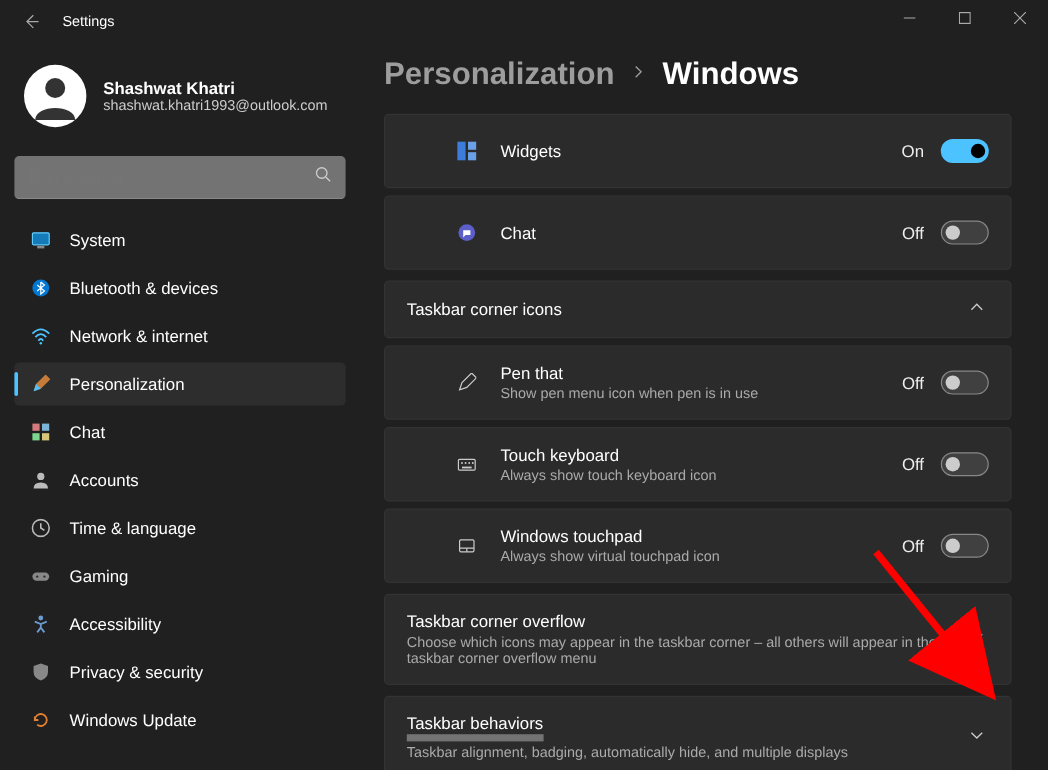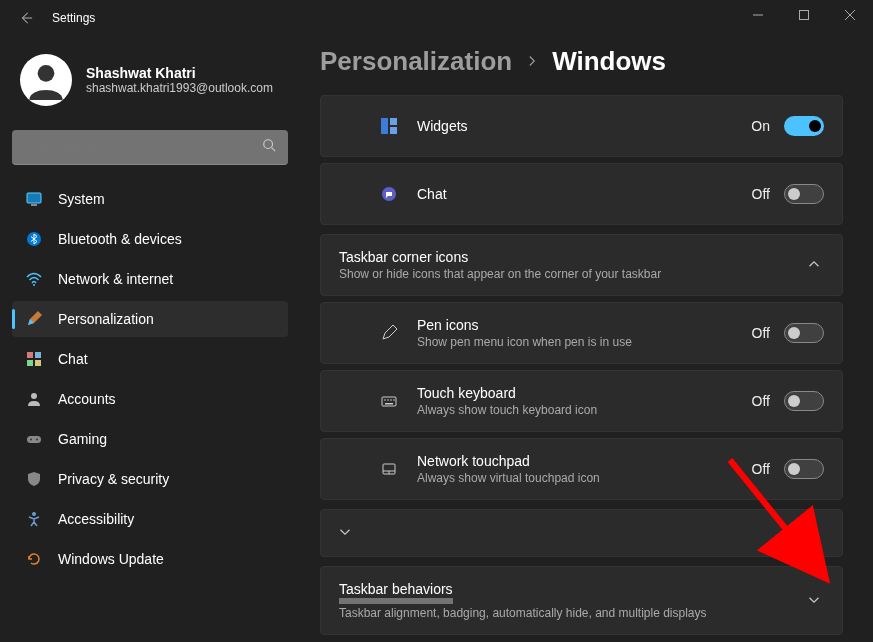--- a/index.html
+++ b/index.html
@@ -173,43 +173,52 @@
             <svg width="16" height="16" viewBox="0 0 16 16">
               <circle cx="8" cy="5" r="3" fill="#bbb"></circle>
               <path d="M2 15 Q2 10 8 10 Q14 10 14 15 Z" fill="#bbb"></path>
             </svg>
           </span>
         <span>Accounts</span>
       </li>
       <li class="nav-item">
         <span class="nav-icon">
             <svg width="16" height="16" viewBox="0 0 16 16">
+              <circle cx="8" cy="8" r="7" stroke="#bbb" fill="none" stroke-width="1.3"></circle>
+              <path d="M8 4 V8 L11 10" stroke="#bbb" fill="none" stroke-width="1.3"></path>
+            </svg>
+          </span>
+        <span>Time &amp; language</span>
+      </li>
+      <li class="nav-item">
+        <span class="nav-icon">
+            <svg width="16" height="16" viewBox="0 0 16 16">
               <rect x="1" y="5" width="14" height="7" rx="3.5" fill="#888"></rect>
               <circle cx="5" cy="8.5" r="1" fill="#333"></circle>
               <circle cx="11" cy="8.5" r="1" fill="#333"></circle>
             </svg>
           </span>
         <span>Gaming</span>
       </li>
       <li class="nav-item">
         <span class="nav-icon">
             <svg width="16" height="16" viewBox="0 0 16 16">
-              <path d="M8 1 L14 3 V8 Q14 13 8 15 Q2 13 2 8 V3 Z" fill="#888"></path>
-            </svg>
-          </span>
-        <span>Privacy &amp; security</span>
-      </li>
-      <li class="nav-item">
-        <span class="nav-icon">
-            <svg width="16" height="16" viewBox="0 0 16 16">
               <circle cx="8" cy="3" r="2" fill="#6b9bd1"></circle>
               <path d="M3 6 L8 8 L13 6 M8 8 V11 L5 15 M8 11 L11 15" stroke="#6b9bd1" stroke-width="1.5" fill="none"></path>
             </svg>
           </span>
         <span>Accessibility</span>
+      </li>
+      <li class="nav-item">
+        <span class="nav-icon">
+            <svg width="16" height="16" viewBox="0 0 16 16">
+              <path d="M8 1 L14 3 V8 Q14 13 8 15 Q2 13 2 8 V3 Z" fill="#888"></path>
+            </svg>
+          </span>
+        <span>Privacy &amp; security</span>
       </li>
       <li class="nav-item">
         <span class="nav-icon">
             <svg width="16" height="16" viewBox="0 0 16 16">
               <path d="M3 8 A5 5 0 1 1 5 12" stroke="#e08030" fill="none" stroke-width="1.5"></path>
               <path d="M3 5 V8 H6" stroke="#e08030" fill="none" stroke-width="1.5"></path>
             </svg>
           </span>
         <span>Windows Update</span>
       </li>
@@ -253,37 +262,36 @@
         <div class="toggle off"></div>
       </div>
     </div>
 
     <div class="section-gap"></div>
 
     <div class="panel">
       <div class="section-header">
         <div class="section-title">
           <div class="title">Taskbar corner icons</div>
-          <div class="subtitle">Show or hide icons that appear on the corner of your taskbar</div>
         </div>
         <span class="chevron"><svg width="12" height="12" viewBox="0 0 16 16">
               <path d="M2 11 L8 5 L14 11" stroke="currentColor" fill="none" stroke-width="1.5"></path>
             </svg></span>
       </div>
     </div>
     <div class="gap"></div>
     <div class="panel">
       <div class="row">
         <span class="row-icon">
             <svg width="16" height="16" viewBox="0 0 16 16">
               <path d="M2 14 L4 8 L12 0 L16 4 L8 12 Z" stroke="#ccc" fill="none" stroke-width="1"></path>
             </svg>
           </span>
         <div class="row-label">
-          <div>Pen icons</div>
+          <div>Pen that</div>
           <div class="row-sub">Show pen menu icon when pen is in use</div>
         </div>
         <span class="state-label">Off</span>
         <div class="toggle off"></div>
       </div>
     </div>
     <div class="gap"></div>
     <div class="panel">
       <div class="row">
         <span class="row-icon">
@@ -308,32 +316,36 @@
     <div class="panel">
       <div class="row">
         <span class="row-icon">
             <svg width="16" height="16" viewBox="0 0 16 16">
               <rect x="2" y="3" width="12" height="10" rx="1" stroke="#ccc" fill="none"></rect>
               <line x1="2" y1="10" x2="14" y2="10" stroke="#ccc"></line>
               <line x1="8" y1="10" x2="8" y2="13" stroke="#ccc"></line>
             </svg>
           </span>
         <div class="row-label">
-          <div>Network touchpad</div>
+          <div>Windows touchpad</div>
           <div class="row-sub">Always show virtual touchpad icon</div>
         </div>
         <span class="state-label">Off</span>
         <div class="toggle off"></div>
       </div>
     </div>
 
     <div class="section-gap"></div>
 
     <div class="panel">
       <div class="section-header">
+        <div class="section-title">
+          <div class="title">Taskbar corner overflow</div>
+          <div class="subtitle">Choose which icons may appear in the taskbar corner – all others will appear in the taskbar corner overflow menu</div>
+        </div>
         <span class="chevron"><svg width="12" height="12" viewBox="0 0 16 16">
               <path d="M2 5 L8 11 L14 5" stroke="currentColor" fill="none" stroke-width="1.5"></path>
             </svg></span>
       </div>
     </div>
 
     <div class="section-gap"></div>
 
     <div class="panel">
       <div class="section-header">

